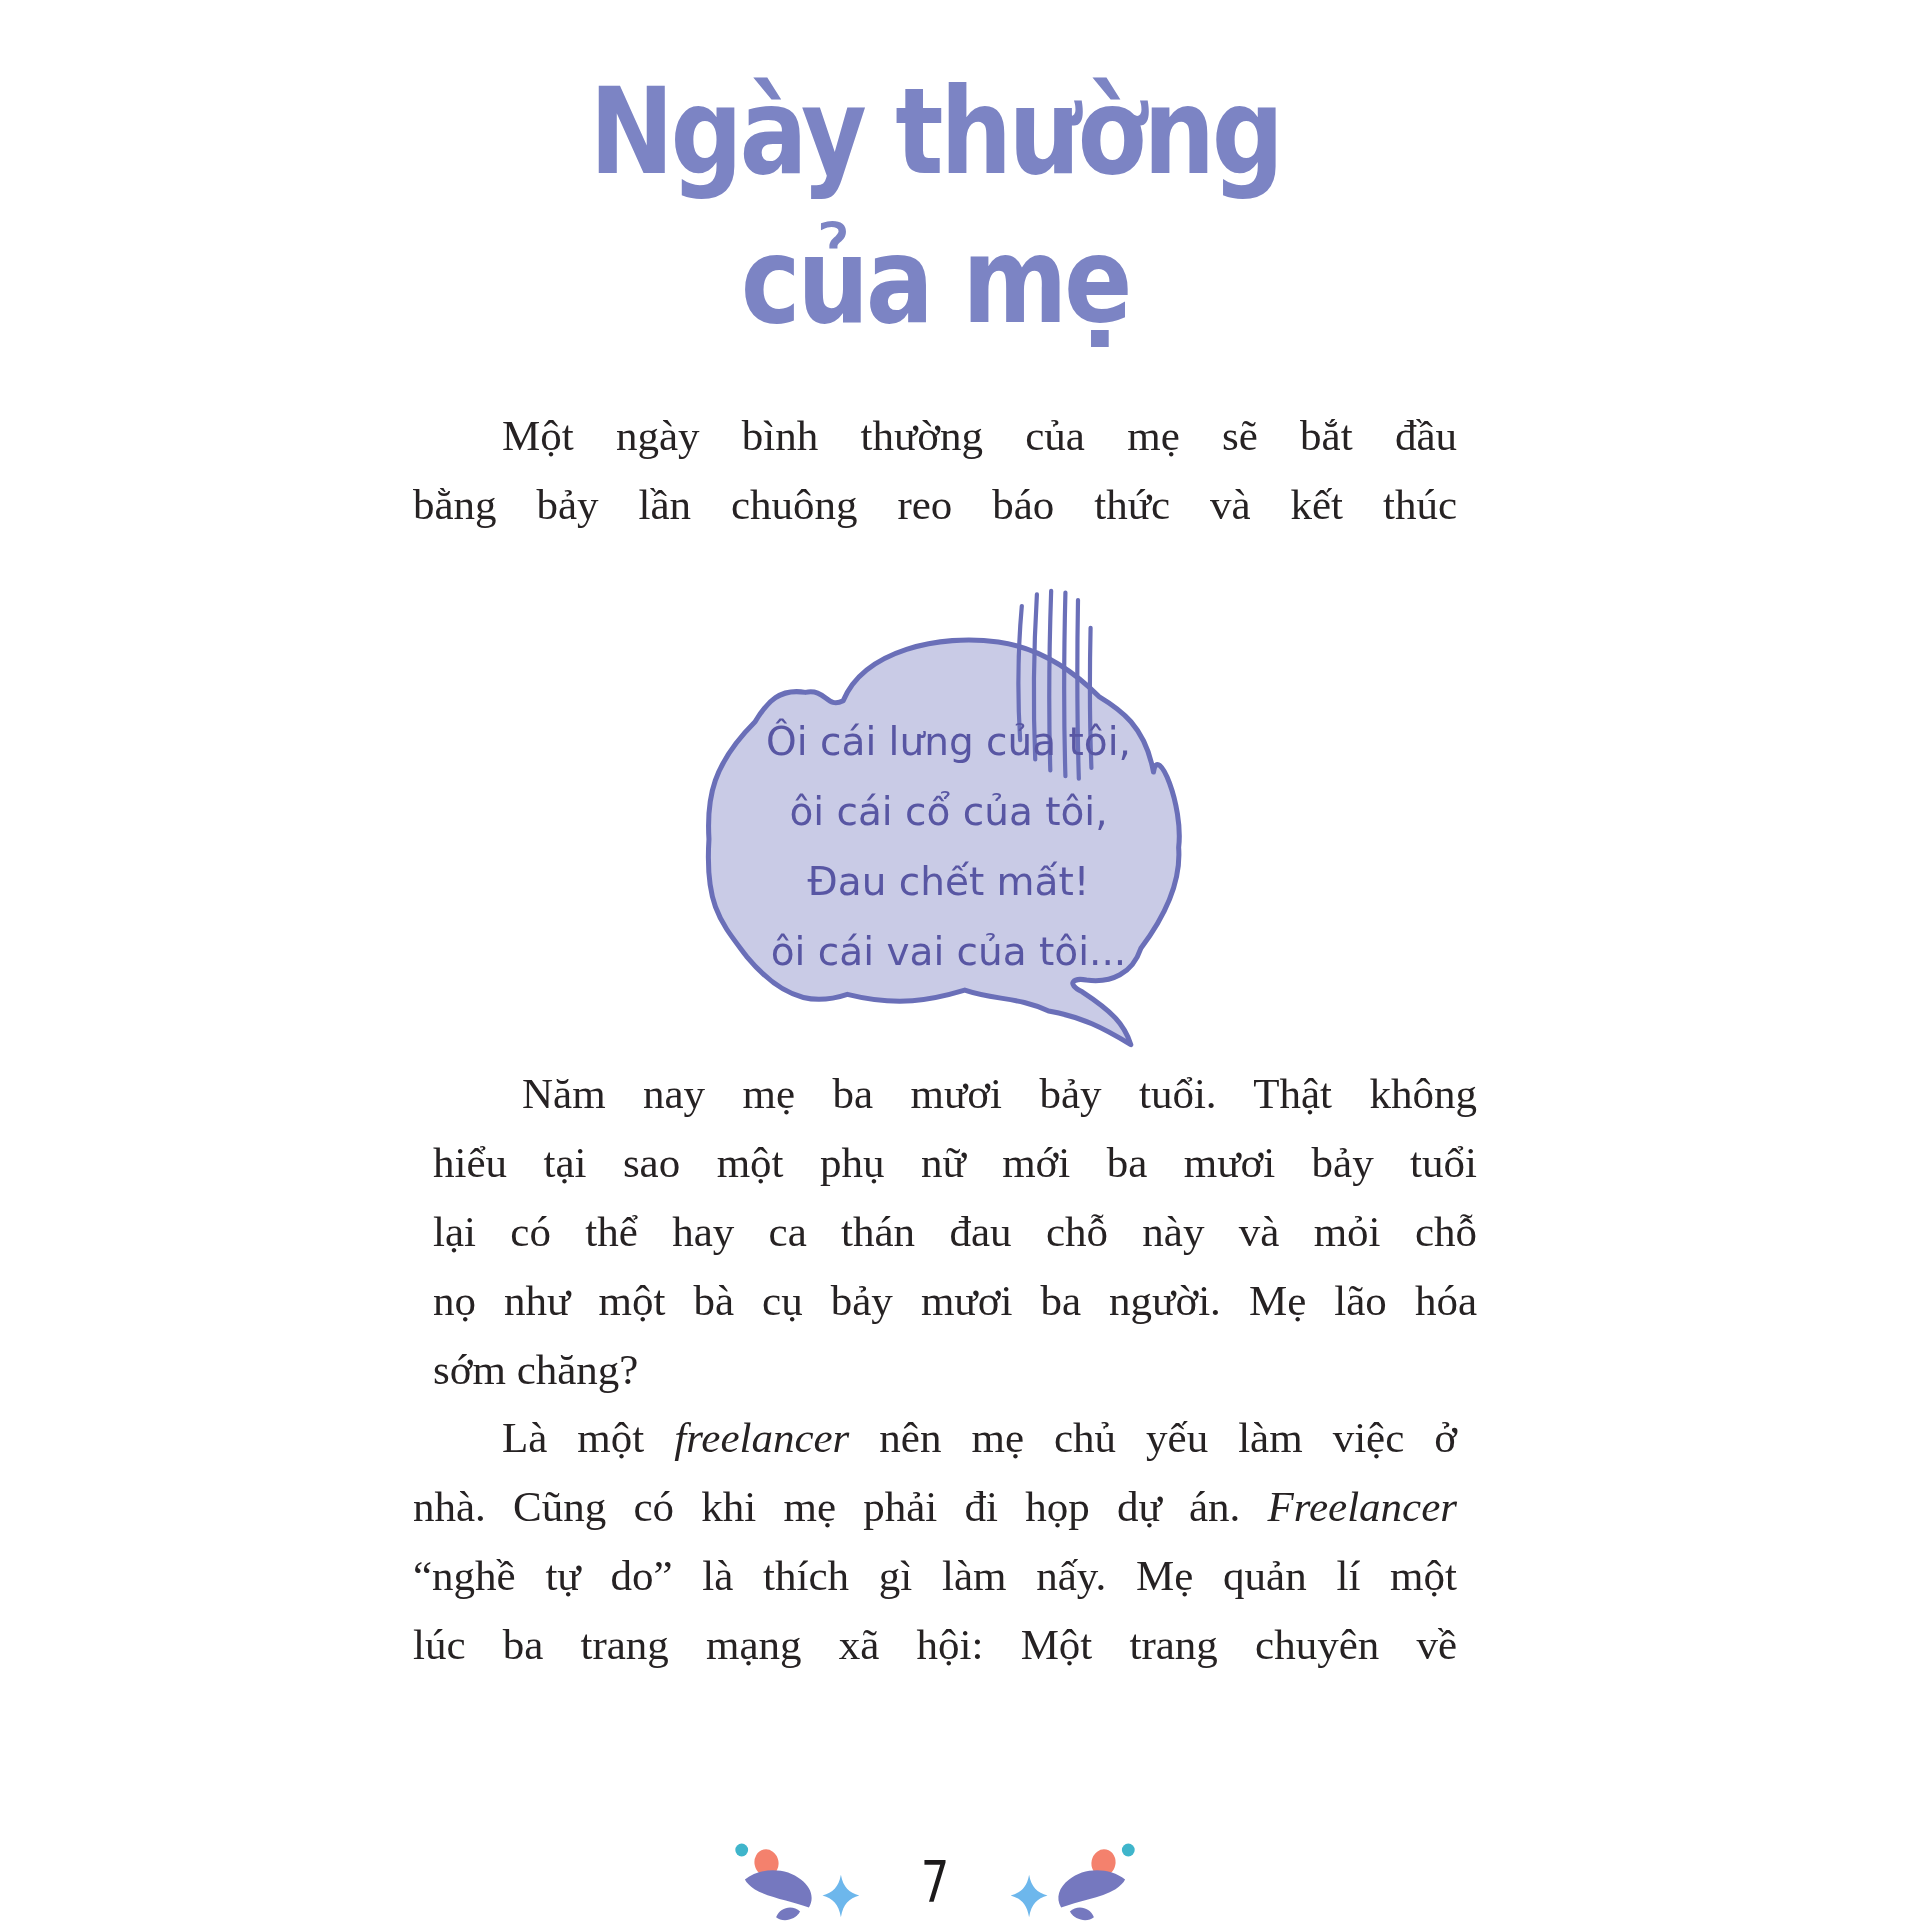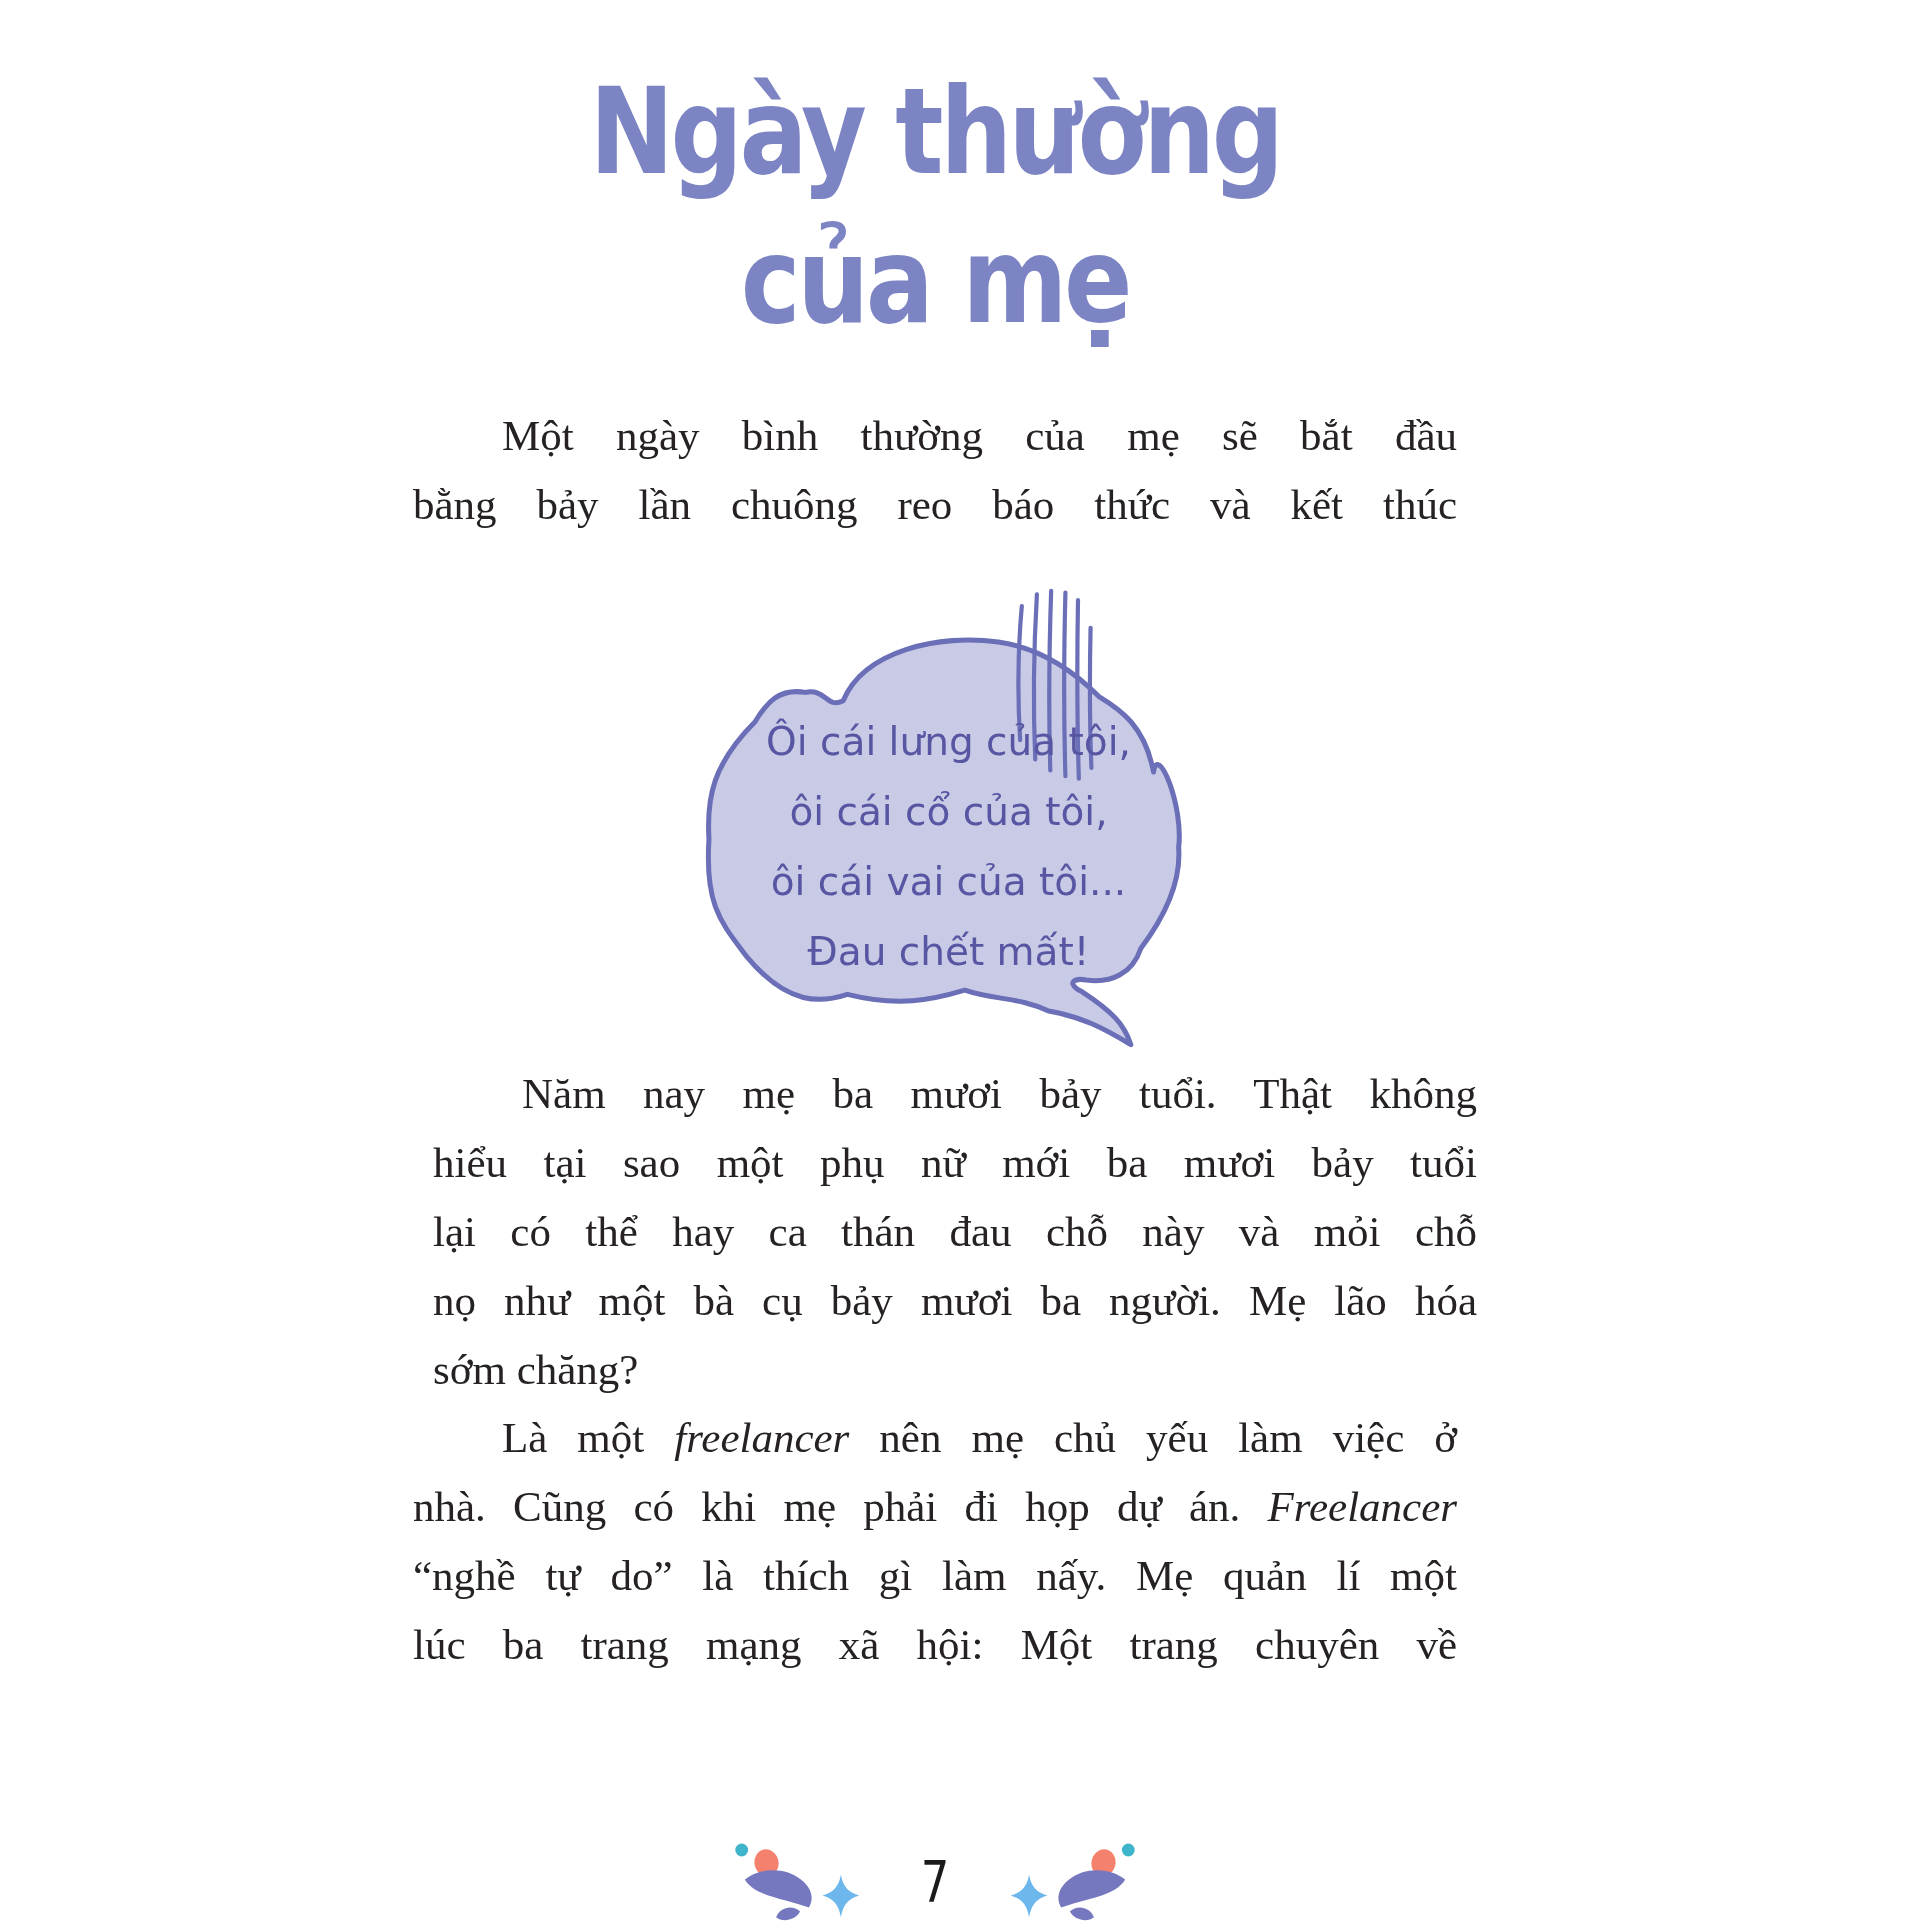--- a/index.html
+++ b/index.html
@@ -95,22 +95,22 @@
       <path d="M433,44 Q429,160 432,258"></path>
       <path d="M450,46 Q447,165 450,265"></path>
       <path d="M465,55 Q463,170 466,268"></path>
       <path d="M480,88 Q478,180 481,255"></path>
     </g>
   </svg>
 
   <div class="bubble-text">
       <div class="tline">Ôi cái lưng của tôi,</div>
       <div class="tline">ôi cái cổ của tôi,</div>
+      <div class="tline">Đau chết mất!</div>
       <div class="tline">ôi cái vai của tôi...</div>
-      <div class="tline">Đau chết mất!</div>
     </div>
 
   <div class="para p2">
       <div class="tline indent">Năm nay mẹ ba mươi bảy tuổi. Thật không</div>
       <div class="tline">hiểu tại sao một phụ nữ mới ba mươi bảy tuổi</div>
       <div class="tline">lại có thể hay ca thán đau chỗ này và mỏi chỗ</div>
       <div class="tline">nọ như một bà cụ bảy mươi ba người. Mẹ lão hóa</div>
       <div class="tline end">sớm chăng?</div>
     </div>
 

